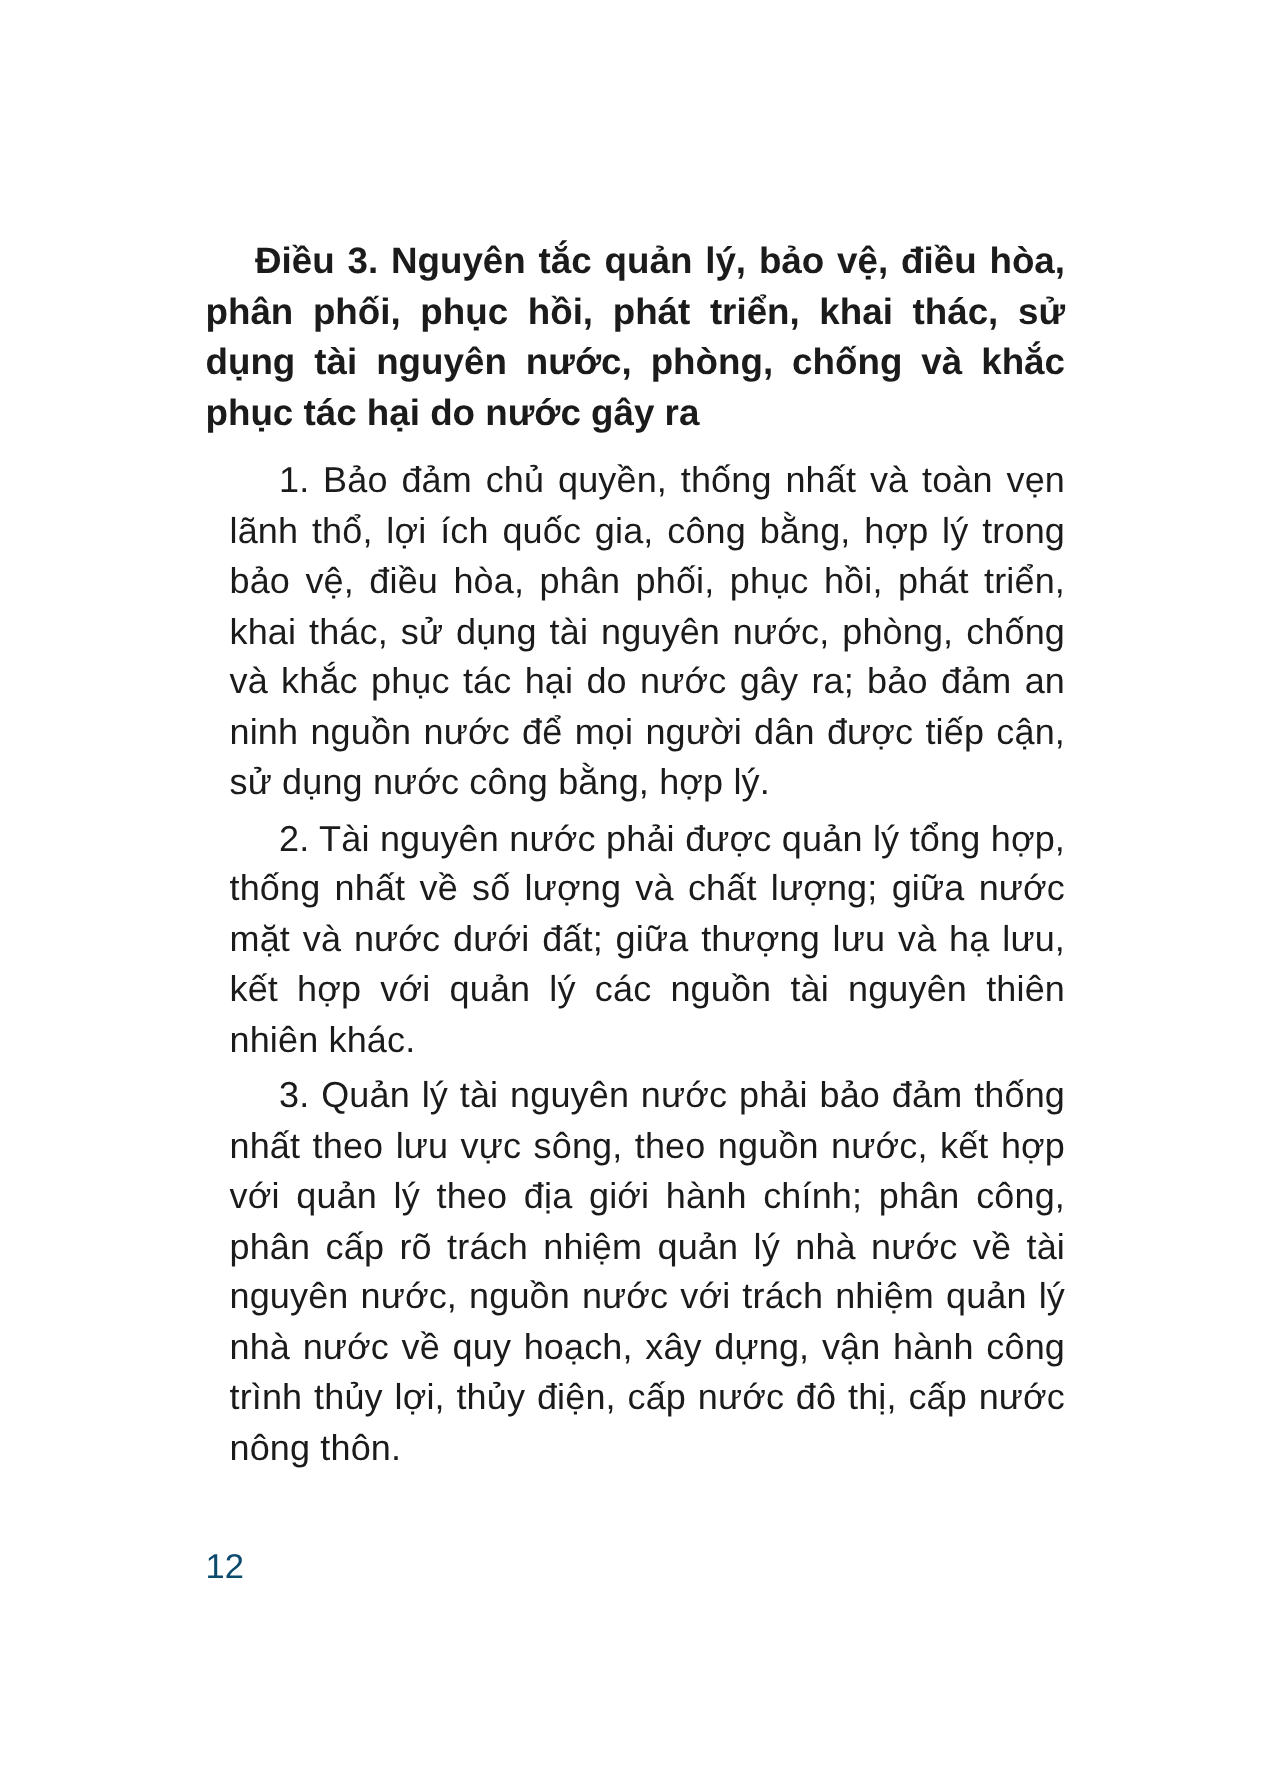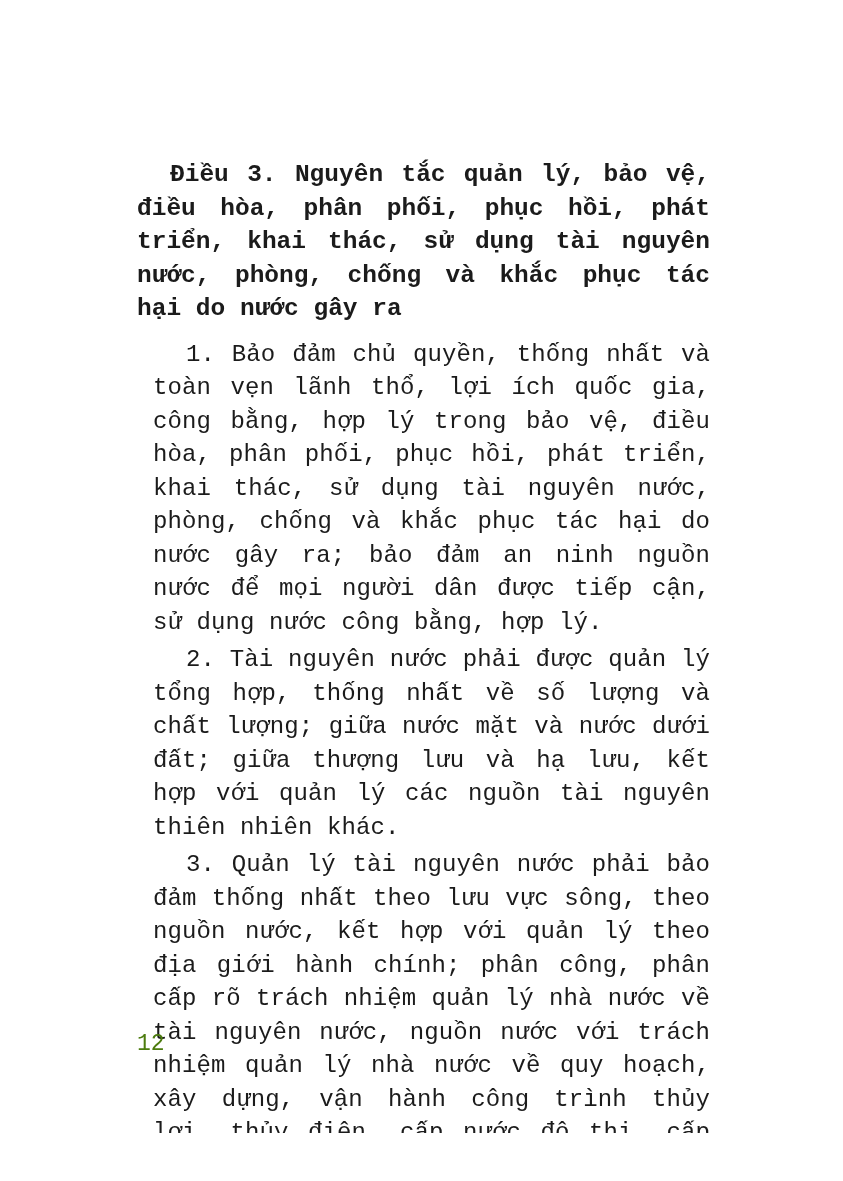--- a/index.html
+++ b/index.html
@@ -7,21 +7,21 @@
     margin: 0;
     padding: 0;
     background: #ffffff;
   }
   .page {
     position: relative;
     width: 843px;
     height: 1133px;
     background: #ffffff;
     color: #1b1b1b;
-    font-family: Liberation Mono, monospace;
+    font-family: Liberation Sans, sans-serif;
     overflow: hidden;
     box-sizing: border-box;
   }
   .content {
     position: absolute;
     left: 137px;
     top: 158px;
     width: 573px;
     text-align: justify;
     text-justify: inter-word;
@@ -40,21 +40,21 @@
     margin: 0 0 4px 16px;
     text-indent: 33px;
     letter-spacing: 0.1px;
   }
   .page-number {
     position: absolute;
     left: 137px;
     top: 1030px;
     font-size: 23px;
     line-height: 28px;
-    color: #4d7c0f;
+    color: #0c4a6e;
   }
 </style>
 </head>
 <body>
 
 <div class="page">
   <div class="content">
     <h2 class="article-heading">Điều 3. Nguyên tắc quản lý, bảo vệ, điều hòa, phân phối, phục hồi, phát triển, khai thác, sử dụng tài nguyên nước, phòng, chống và khắc phục tác hại do nước gây ra</h2>
     <p class="body-paragraph">1. Bảo đảm chủ quyền, thống nhất và toàn vẹn lãnh thổ, lợi ích quốc gia, công bằng, hợp lý trong bảo vệ, điều hòa, phân phối, phục hồi, phát triển, khai thác, sử dụng tài nguyên nước, phòng, chống và khắc phục tác hại do nước gây ra; bảo đảm an ninh nguồn nước để mọi người dân được tiếp cận, sử dụng nước công bằng, hợp lý.</p>
     <p class="body-paragraph">2. Tài nguyên nước phải được quản lý tổng hợp, thống nhất về số lượng và chất lượng; giữa nước mặt và nước dưới đất; giữa thượng lưu và hạ lưu, kết hợp với quản lý các nguồn tài nguyên thiên nhiên khác.</p>

